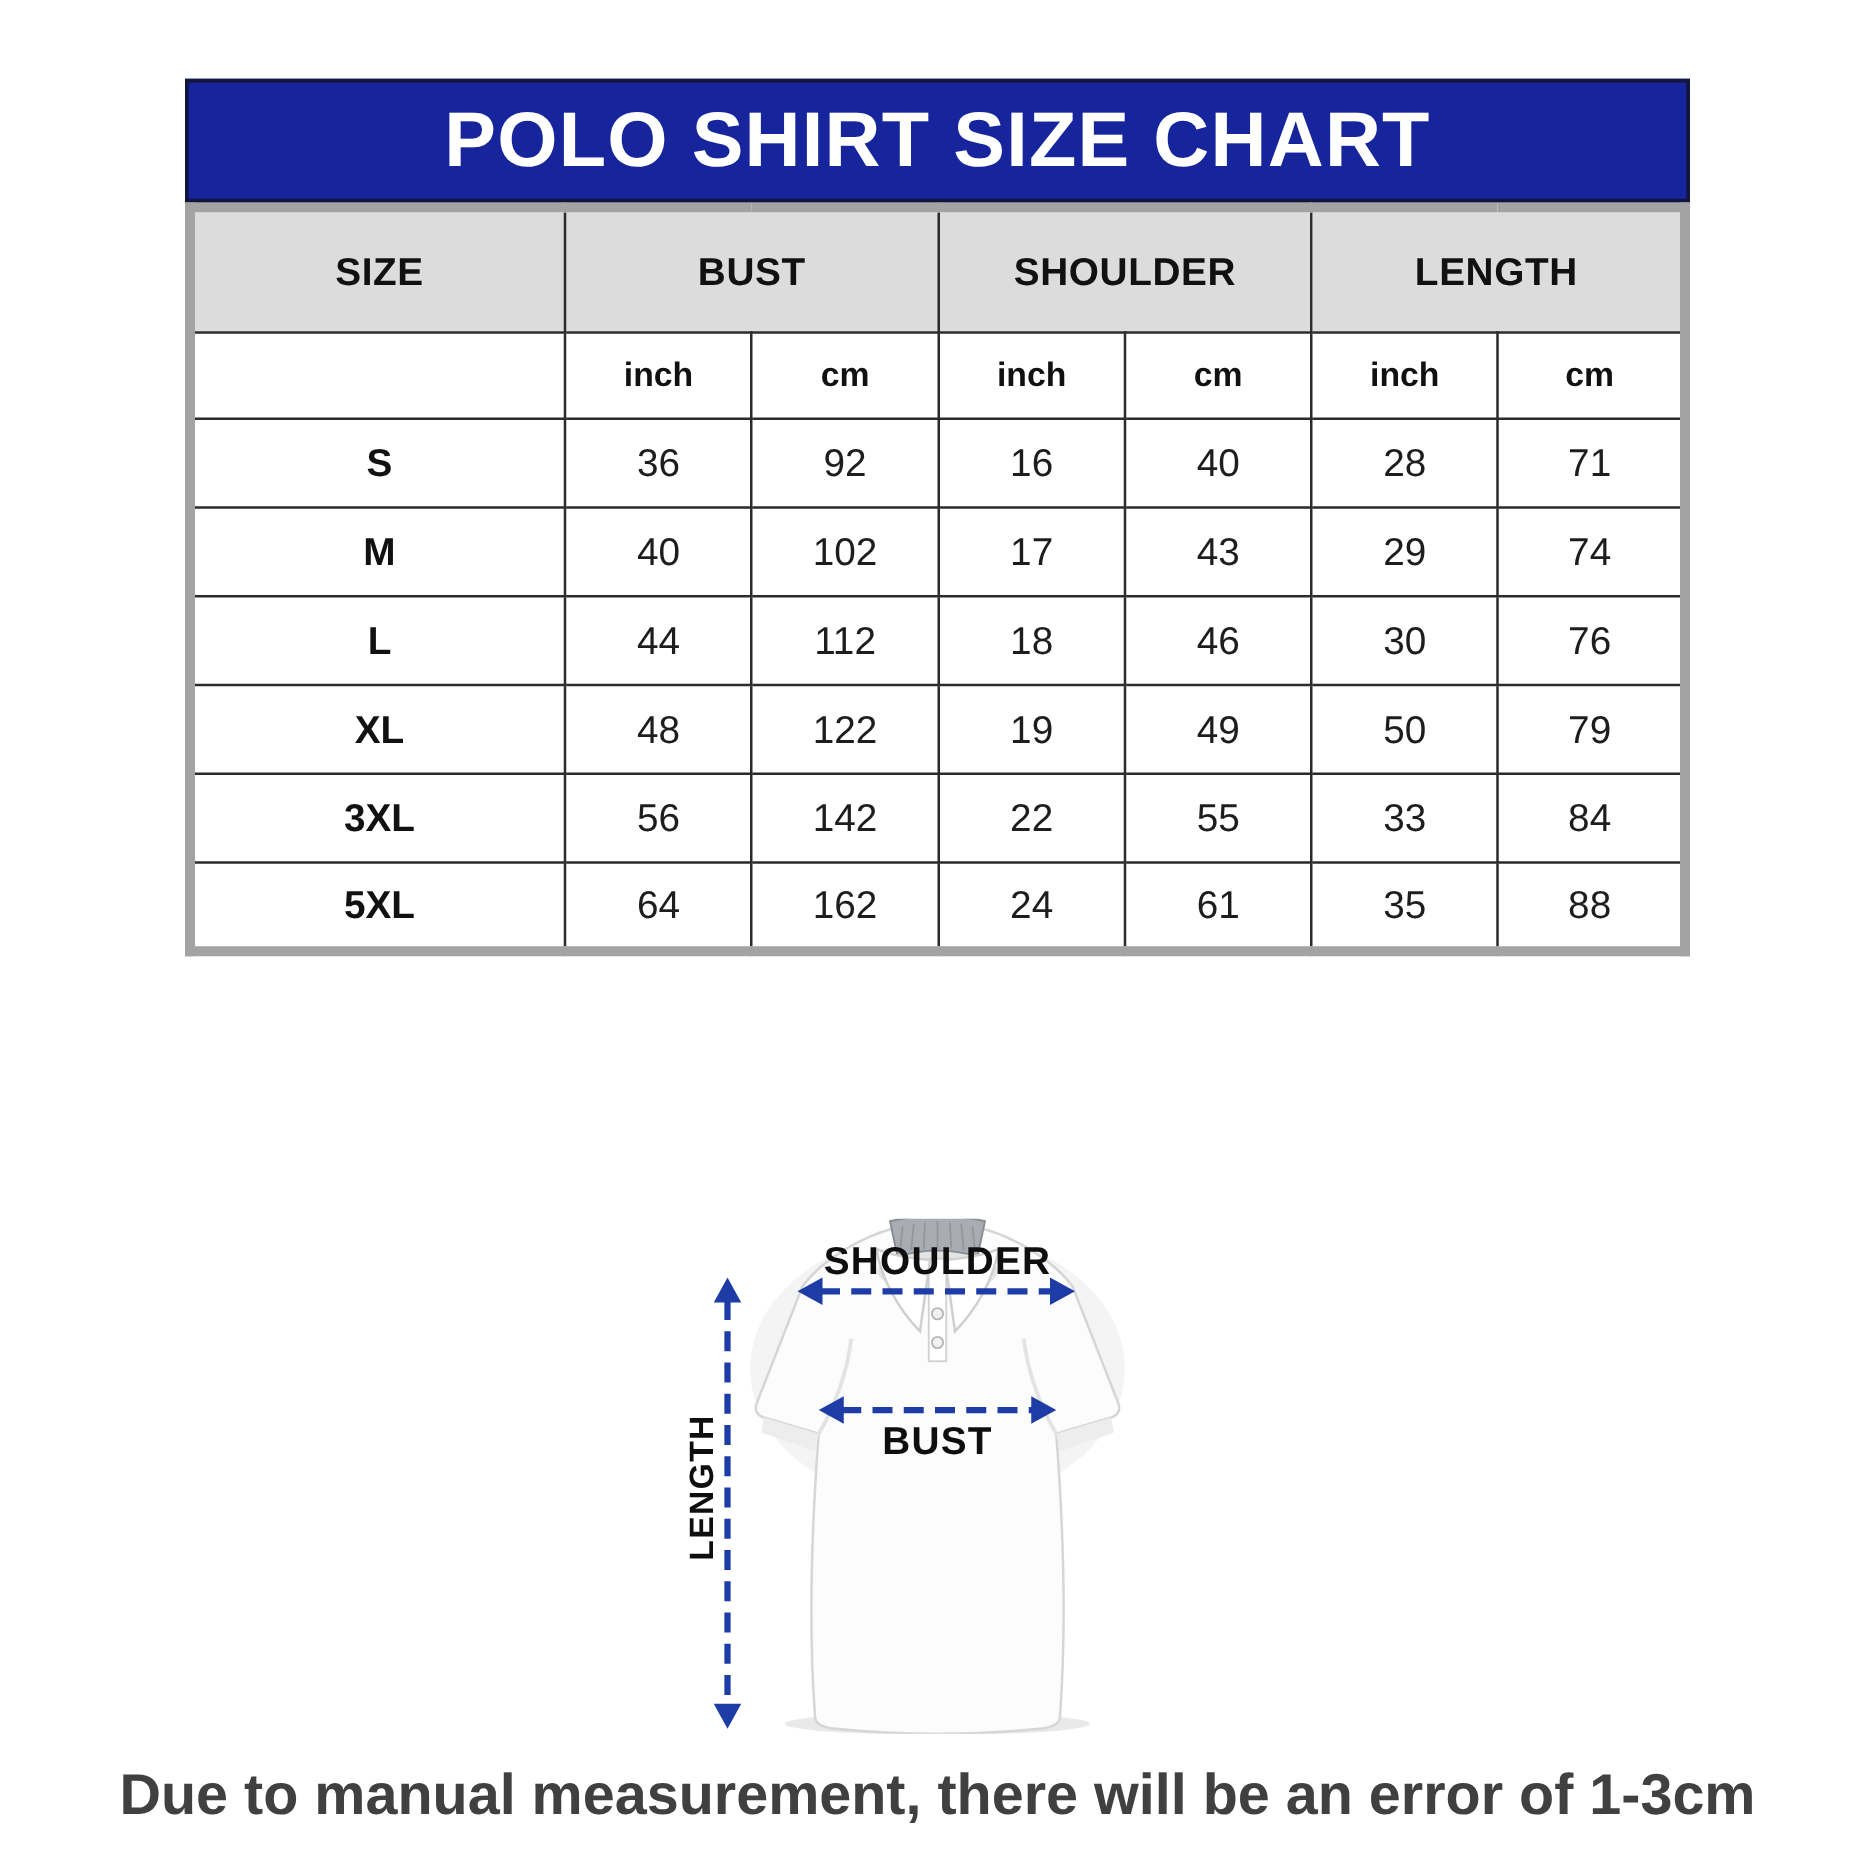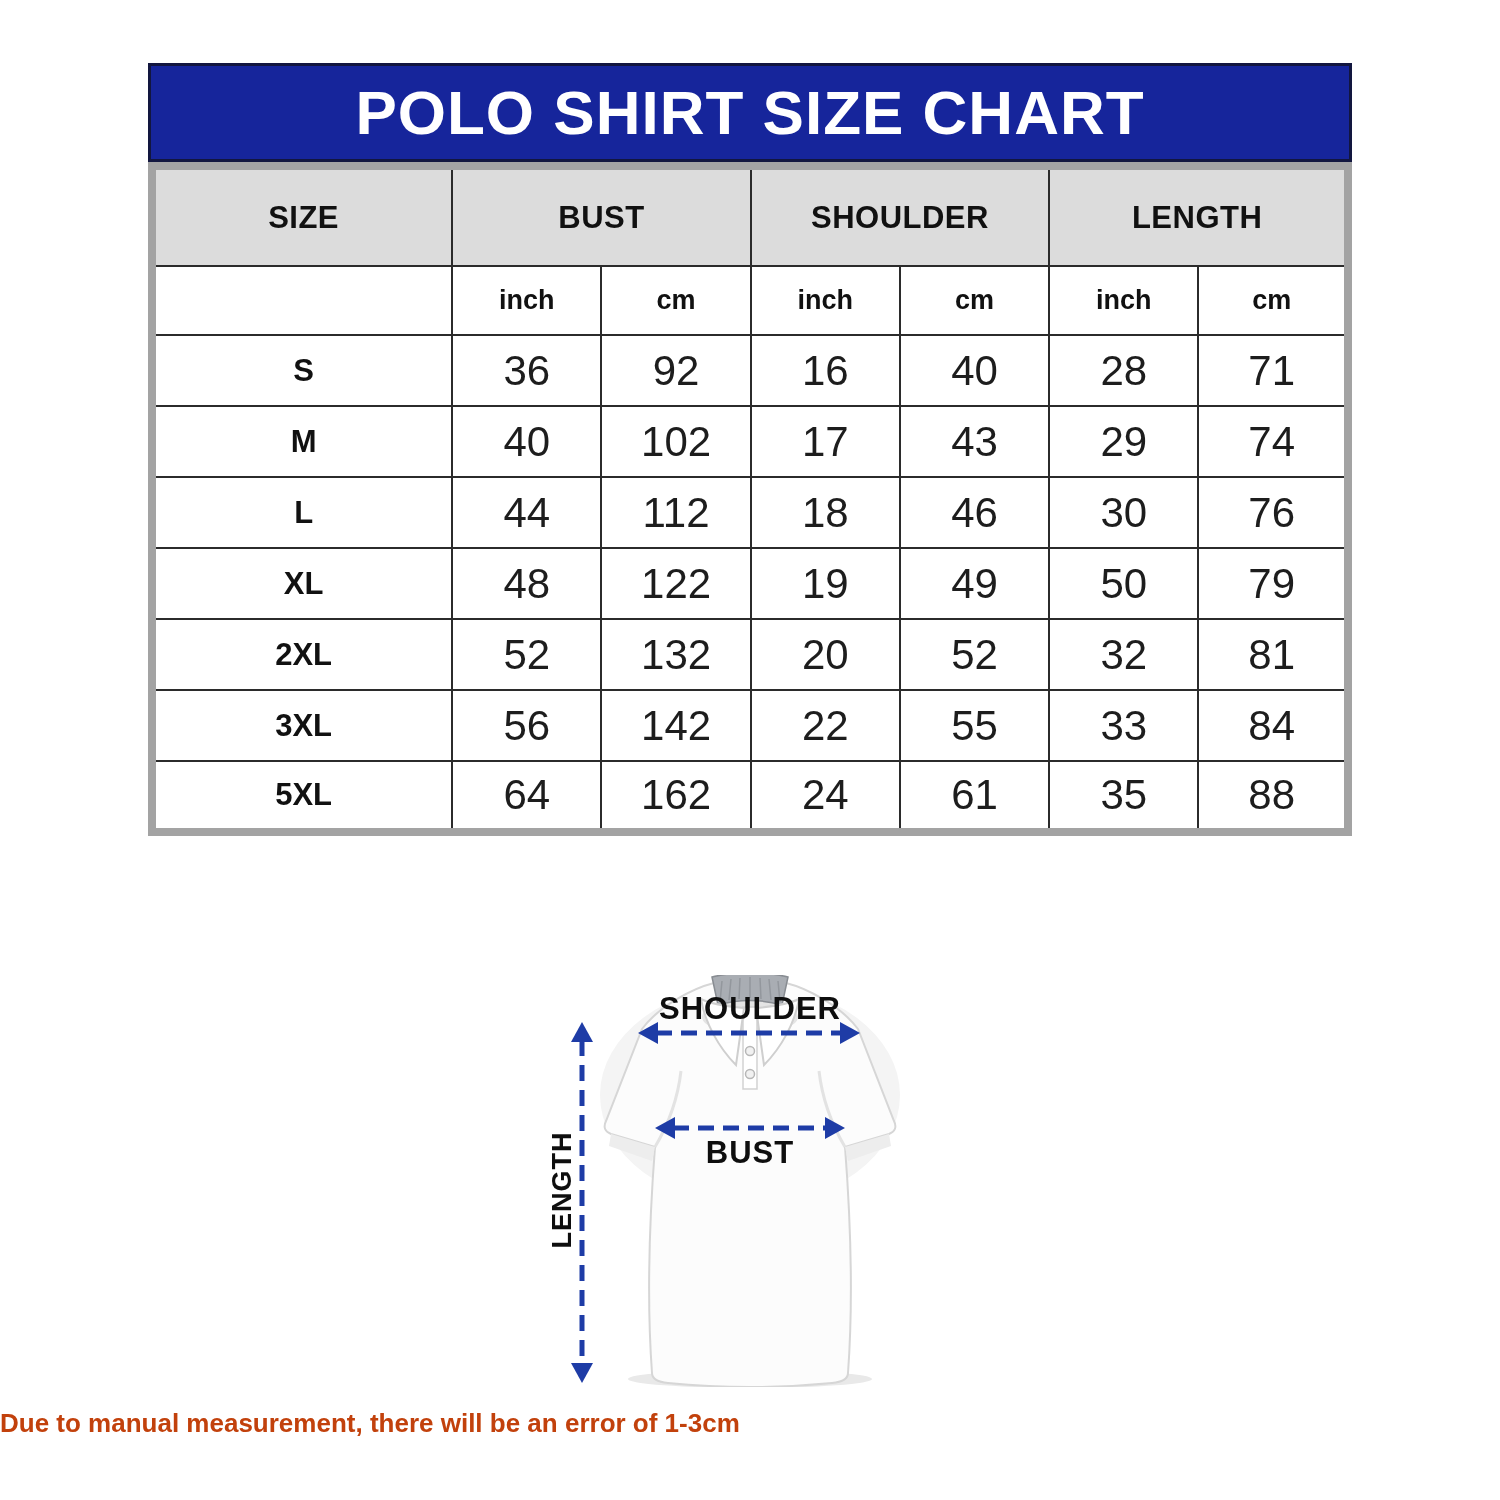--- a/index.html
+++ b/index.html
@@ -28,39 +28,39 @@
   }
   .size-table thead tr.group-row th{
     background:#dcdcdc;height:100px;font-size:31px;font-weight:bold;color:#111;
     letter-spacing:0.5px;
   }
   .size-table thead tr.unit-row th{
     background:#ffffff;height:69px;font-size:27px;font-weight:bold;color:#111;
   }
   .size-table tbody tr{height:71px;}
   .size-table tbody th.size-cell{font-size:31px;font-weight:bold;background:#fff;color:#111;}
-  .size-table tbody td{font-size:42px;font-weight:400;background:#fff;color:#1d1d1d;}
+  .size-table tbody td{font-size:31px;font-weight:400;background:#fff;color:#1d1d1d;}
   
   .diagram{position:absolute;left:530px;top:965px;width:440px;height:440px;}
   .diagram svg{position:absolute;left:0;top:0;}
   .shirt-svg{left:68px !important;top:10px !important;}
   .diagram .label{
     position:absolute;font-weight:bold;color:#0e0e0e;white-space:nowrap;
     text-align:center;
   }
   .label-shoulder{left:70px;width:300px;top:26px;font-size:31px;letter-spacing:1px;}
   .label-bust{left:70px;width:300px;top:170px;font-size:31px;letter-spacing:1px;}
   .label-length{
     left:32px;top:225px;font-size:27px;letter-spacing:1px;
     transform:translate(-50%,-50%) rotate(-90deg);
   }
   
   .footer-note{
-    position:absolute;left:0;top:1408px;width:1500px;
-    color:#c2410c;font-size:26px;font-weight:bold;
+    position:absolute;left:0;top:1408px;width:1500px;text-align:center;
+    color:#404040;font-size:46px;font-weight:bold;
   }
 </style>
 </head>
 <body>
 
 <div class="page">
 
   <div class="banner">
     <span class="title">POLO SHIRT SIZE CHART</span>
   </div>
@@ -123,29 +123,20 @@
       <tr>
         <th class="size-cell">XL</th>
         <td>48</td>
         <td>122</td>
         <td>19</td>
         <td>49</td>
         <td>50</td>
         <td>79</td>
       </tr>
       <tr>
-        <th class="size-cell">2XL</th>
-        <td>52</td>
-        <td>132</td>
-        <td>20</td>
-        <td>52</td>
-        <td>32</td>
-        <td>81</td>
-      </tr>
-      <tr>
         <th class="size-cell">3XL</th>
         <td>56</td>
         <td>142</td>
         <td>22</td>
         <td>55</td>
         <td>33</td>
         <td>84</td>
       </tr>
       <tr>
         <th class="size-cell">5XL</th>

